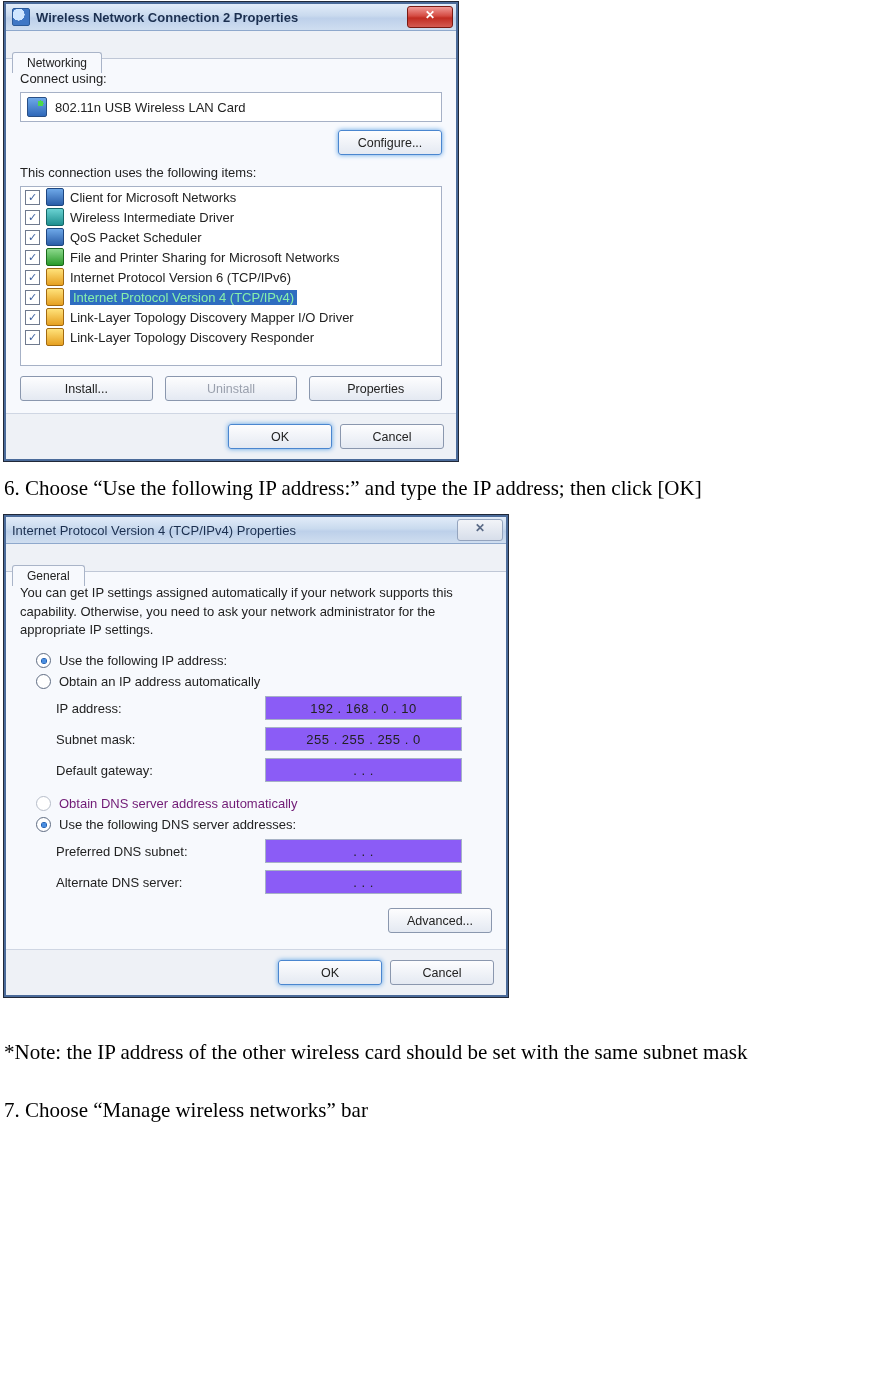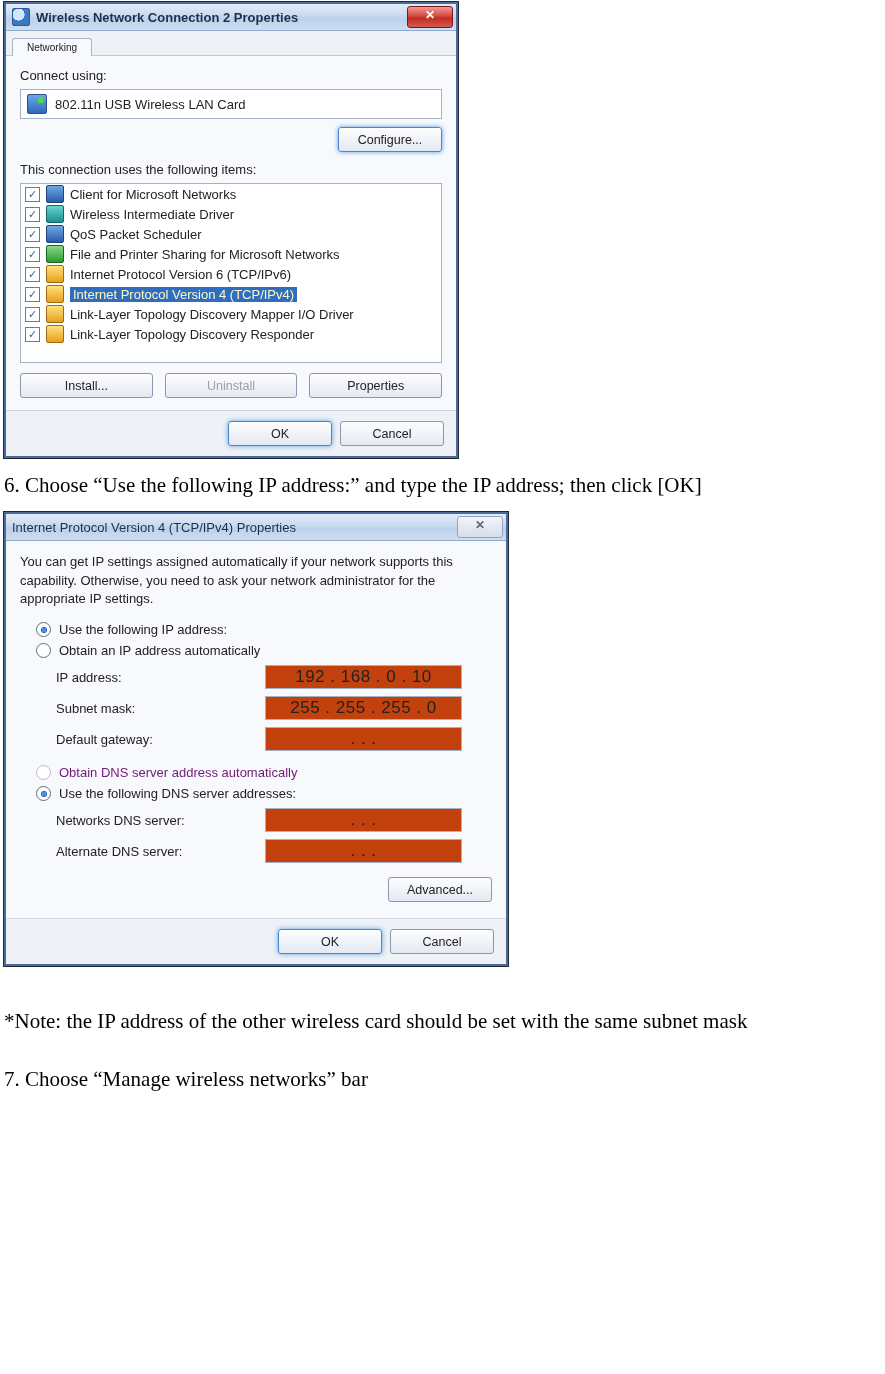--- a/index.html
+++ b/index.html
@@ -55,23 +55,23 @@
     background: #eef1f6;
     border-bottom: 1px solid #bfc7d6;
   }
   .tab {
     display: inline-block;
     background: #f7f9fd;
     border: 1px solid #a9b4c8;
     border-bottom: none;
     border-radius: 3px 3px 0 0;
     padding: 3px 14px;
-    font-size: 10px;
+    font-size: 12px;
     position: relative;
-    top: 1px;
+    top: 15px;
   }
   .body {
     background: #f7f9fd;
     padding: 12px 14px;
   }
   .label { margin-bottom: 6px; }
   .ctrl-text {
     border: 1px solid #a6b1c6;
     background: #fff;
     padding: 4px 6px;
@@ -127,21 +127,21 @@
     align-items: center; justify-content: center;
     font-size: 11px; line-height: 1;
     color: #3a5e9e;
   }
   .rowico { width: 16px; height: 16px; display:inline-block; border-radius:2px; }
   .ico-blue  { background: linear-gradient(#6ea8e8,#2a5da8); border:1px solid #1e4681; }
   .ico-green { background: linear-gradient(#8cd98c,#2a9a2a); border:1px solid #1a6a1a; }
   .ico-yellow{ background: linear-gradient(#ffe27a,#e6a020); border:1px solid #a36a10; }
   .ico-teal  { background: linear-gradient(#6ad2d2,#1e8f8f); border:1px solid #146868; }
   .listrow.selected .txt {
-    background: #2f6dc0; color: #fef9c3; padding: 0 3px;
+    background: #2f6dc0; color: #86efac; padding: 0 3px;
   }
   .btnrow { display:flex; gap:12px; margin-top:10px; }
   .btnrow .btn { flex:1; }
   .groupbox {
     border: 1px solid #c4ccdb;
     border-radius: 3px;
     margin-top: 12px;
     padding: 8px 10px 10px 10px;
   }
   .grouplegend {
@@ -178,25 +178,25 @@
   .radio.disabled { border-color:#b6bdc9; }
   .radiorow.disabled { color:#701a75; }
   .fieldrows { margin: 4px 0 14px 36px; }
   .frow {
     display:flex; align-items:center; margin: 7px 0;
     gap: 14px;
   }
   .flabel { width: 195px; font-size: 13px; }
   .ipbox {
     border: 1px solid #a6b1c6;
-    background: #c2410c;
+    background: #8b5cf6;
     width: 195px; height: 22px;
     display:flex; align-items:center; justify-content:center;
     font-family: "Segoe UI", Tahoma, sans-serif;
-    font-size: 17px;
+    font-size: 13px;
     letter-spacing: 0.5px;
   }
   .advrow { display:flex; justify-content:flex-end; margin: 8px 0 4px 0; }
 </style>
 </head>
 <body>
 
 <div class="dialog">
   <div class="titlebar">
     <span class="title-ico"></span>
@@ -273,20 +273,23 @@
   </div>
 </div>
 
 <div class="doctext">6. Choose “Use the following IP address:” and type the IP address; then click [OK]</div>
 
 <div class="dialog dialog2">
   <div class="titlebar">
     <span class="title-text" style="font-weight:normal">Internet Protocol Version 4 (TCP/IPv4) Properties</span>
     <span class="close-btn" style="background:linear-gradient(#f2f4f8,#d7deea);color:#5a6a86;border-color:#94a4be">✕</span>
   </div>
+  <div class="tabstrip">
+    <span class="tab">General</span>
+  </div>
   <div class="body">
     <div class="desc">You can get IP settings assigned automatically if your network supports this capability. Otherwise, you need to ask your network administrator for the appropriate IP settings.</div>
 
     <div class="radiorow">
       <span class="radio on"></span>
       <span>Use the following IP address:</span>
     </div>
     <div class="radiorow">
       <span class="radio"></span>
       <span>Obtain an IP address automatically</span>
@@ -309,21 +312,21 @@
     <div class="radiorow disabled">
       <span class="radio disabled"></span>
       <span>Obtain DNS server address automatically</span>
     </div>
     <div class="radiorow">
       <span class="radio on"></span>
       <span>Use the following DNS server addresses:</span>
     </div>
     <div class="fieldrows">
       <div class="frow">
-        <span class="flabel">Networks DNS server:</span>
+        <span class="flabel">Preferred DNS subnet:</span>
         <span class="ipbox">.       .       .</span>
       </div>
       <div class="frow">
         <span class="flabel">Alternate DNS server:</span>
         <span class="ipbox">.       .       .</span>
       </div>
     </div>
 
     <div class="advrow">
       <span class="btn">Advanced...</span>

